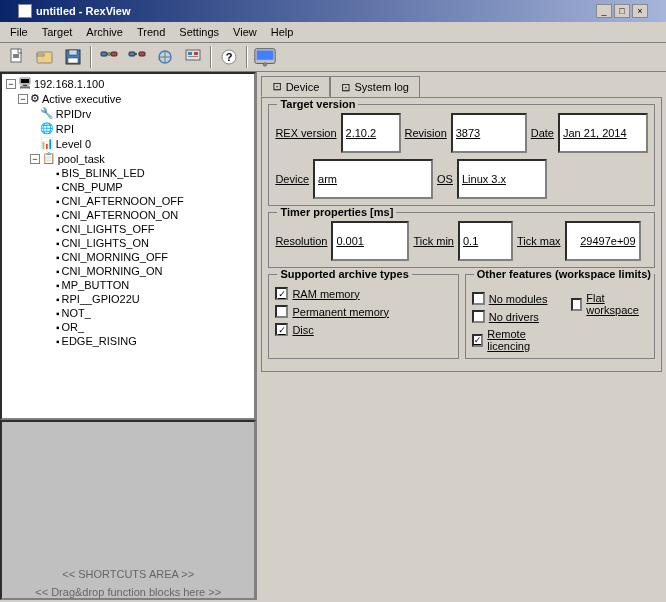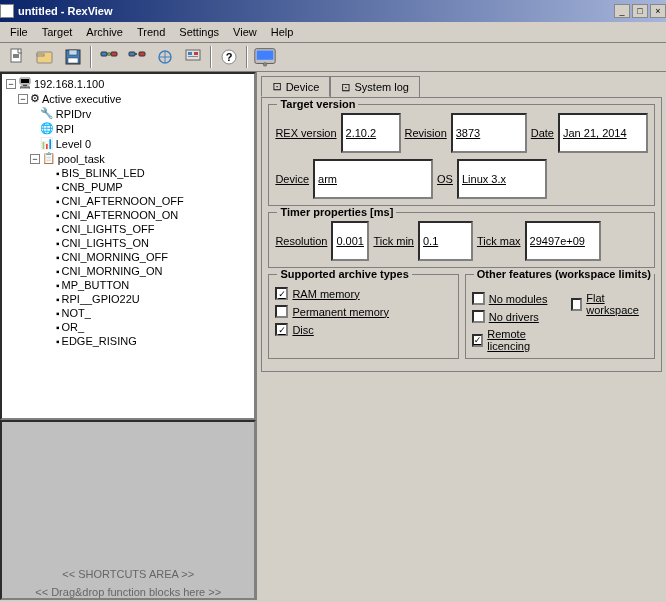--- a/index.html
+++ b/index.html
@@ -1,21 +1,21 @@
 <!DOCTYPE html>
 <html><head>
   <meta charset="utf-8">
   <style>
     * { box-sizing: border-box; margin: 0; padding: 0; }
     body { font-family: 'Tahoma', Arial, sans-serif; font-size: 11px; background: #d4d0c8; }
 
     .title-bar {
       background: linear-gradient(to right, #0a246a, #a6b5da);
       color: white;
-      padding: 3px 0;
+      padding: 3px 18px;
       display: flex;
       align-items: center;
       justify-content: space-between;
       height: 22px;
     }
     .title-bar-left { display: flex; align-items: center; gap: 4px; }
     .title-bar-icon { width: 14px; height: 14px; background: #fff; border: 1px solid #888; font-size: 9px; display: flex; align-items: center; justify-content: center; }
     .title-bar-title { font-size: 11px; font-weight: bold; }
     .title-bar-buttons { display: flex; gap: 2px; }
     .title-btn {
@@ -408,25 +408,25 @@
           <input class="field-input" style="width: 120px;" value="arm" readonly="">
           <span class="field-label">OS</span>
           <input class="field-input" style="width: 90px;" value="Linux 3.x" readonly="">
         </div>
       </div>
 
       <div class="group-box">
         <div class="group-box-title">Timer properties [ms]</div>
         <div class="field-row">
           <span class="field-label">Resolution</span>
-          <input class="field-input" style="width: 38px;" value="0.001" readonly="">
+          <input class="field-input" style="width: 78px;" value="0.001" readonly="">
           <span class="field-label">Tick min</span>
           <input class="field-input" style="width: 55px;" value="0.1" readonly="">
           <span class="field-label">Tick max</span>
-          <input class="field-input" style="width: 76px;" value="29497e+09" readonly="">
+          <input class="field-input" style="width: 76px; text-align: right;" value="29497e+09" readonly="">
         </div>
       </div>
 
       <div class="sections-row">
 
         <div class="group-box section-left">
           <div class="group-box-title">Supported archive types</div>
 
           <div class="checkbox-row" style="margin-top:10px;">
             <div class="checkbox-box">✓</div>

